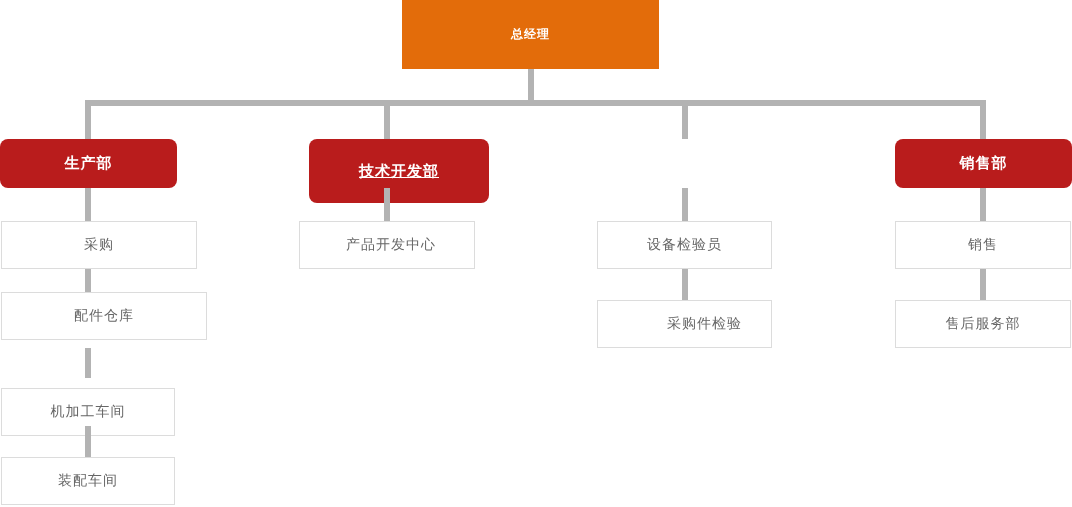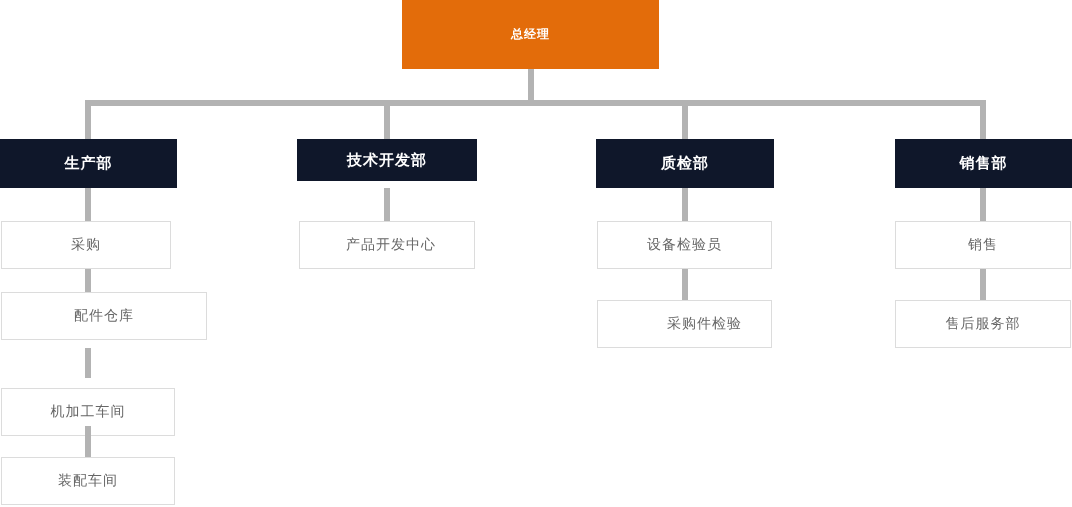--- a/index.html
+++ b/index.html
@@ -24,25 +24,26 @@
     text-align: center;
   }
   .node-root {
     background: #e36c0a;
     color: #ffffff;
     font-size: 12px;
     font-weight: bold;
     letter-spacing: 1px;
   }
   .node-dept {
-    background: #0f172a;
+    background: #b91c1c;
     color: #ffffff;
     font-size: 15px;
     font-weight: bold;
     letter-spacing: 1px;
+    border-radius: 8px;
   }
   .node-sub {
     background: #ffffff;
     border: 1px solid #dcdcdc;
     color: #666666;
     font-size: 14px;
     letter-spacing: 1px;
   }
   .conn {
     position: absolute;
@@ -57,26 +58,25 @@
   <div class="node node-root" style="left:402px; top:0; width:257px; height:69px;">总经理</div>
 
   <div class="conn" style="left:528px; top:69px; width:6px; height:37px;"></div>
   <div class="conn" style="left:85px; top:100px; width:901px; height:6px;"></div>
   <div class="conn" style="left:85px;  top:106px; width:6px; height:33px;"></div>
   <div class="conn" style="left:384px; top:106px; width:6px; height:33px;"></div>
   <div class="conn" style="left:682px; top:106px; width:6px; height:33px;"></div>
   <div class="conn" style="left:980px; top:106px; width:6px; height:33px;"></div>
 
   <div class="node node-dept" style="left:0; top:139px; width:177px; height:49px;">生产部</div>
-  <div class="node node-dept" style="left:297px; top:139px; width:180px; height:42px;">技术开发部</div>
-  <div class="node node-dept" style="left:596px; top:139px; width:178px; height:49px;">质检部</div>
+  <div class="node node-dept" style="left:309px; top:139px; width:180px; height:64px;text-decoration:underline;">技术开发部</div>
   <div class="node node-dept" style="left:895px; top:139px; width:177px; height:49px;">销售部</div>
 
   <div class="conn" style="left:85px; top:188px; width:6px; height:33px;"></div>
-  <div class="node node-sub" style="left:1px; top:221px; width:170px; height:48px;">采购</div>
+  <div class="node node-sub" style="left:1px; top:221px; width:196px; height:48px;">采购</div>
   <div class="conn" style="left:85px; top:269px; width:6px; height:31px;"></div>
   <div class="node node-sub" style="left:1px; top:292px; width:206px; height:48px;">配件仓库</div>
   <div class="conn" style="left:85px; top:348px; width:6px; height:30px;"></div>
   <div class="node node-sub" style="left:1px; top:388px; width:174px; height:48px;">机加工车间</div>
   <div class="conn" style="left:85px; top:426px; width:6px; height:31px;"></div>
   <div class="node node-sub" style="left:1px; top:457px; width:174px; height:48px;">装配车间</div>
 
   <div class="conn" style="left:384px; top:188px; width:6px; height:33px;"></div>
   <div class="node node-sub" style="left:299px; top:221px; width:176px; height:48px;padding-left:8px;">产品开发中心</div>
 

